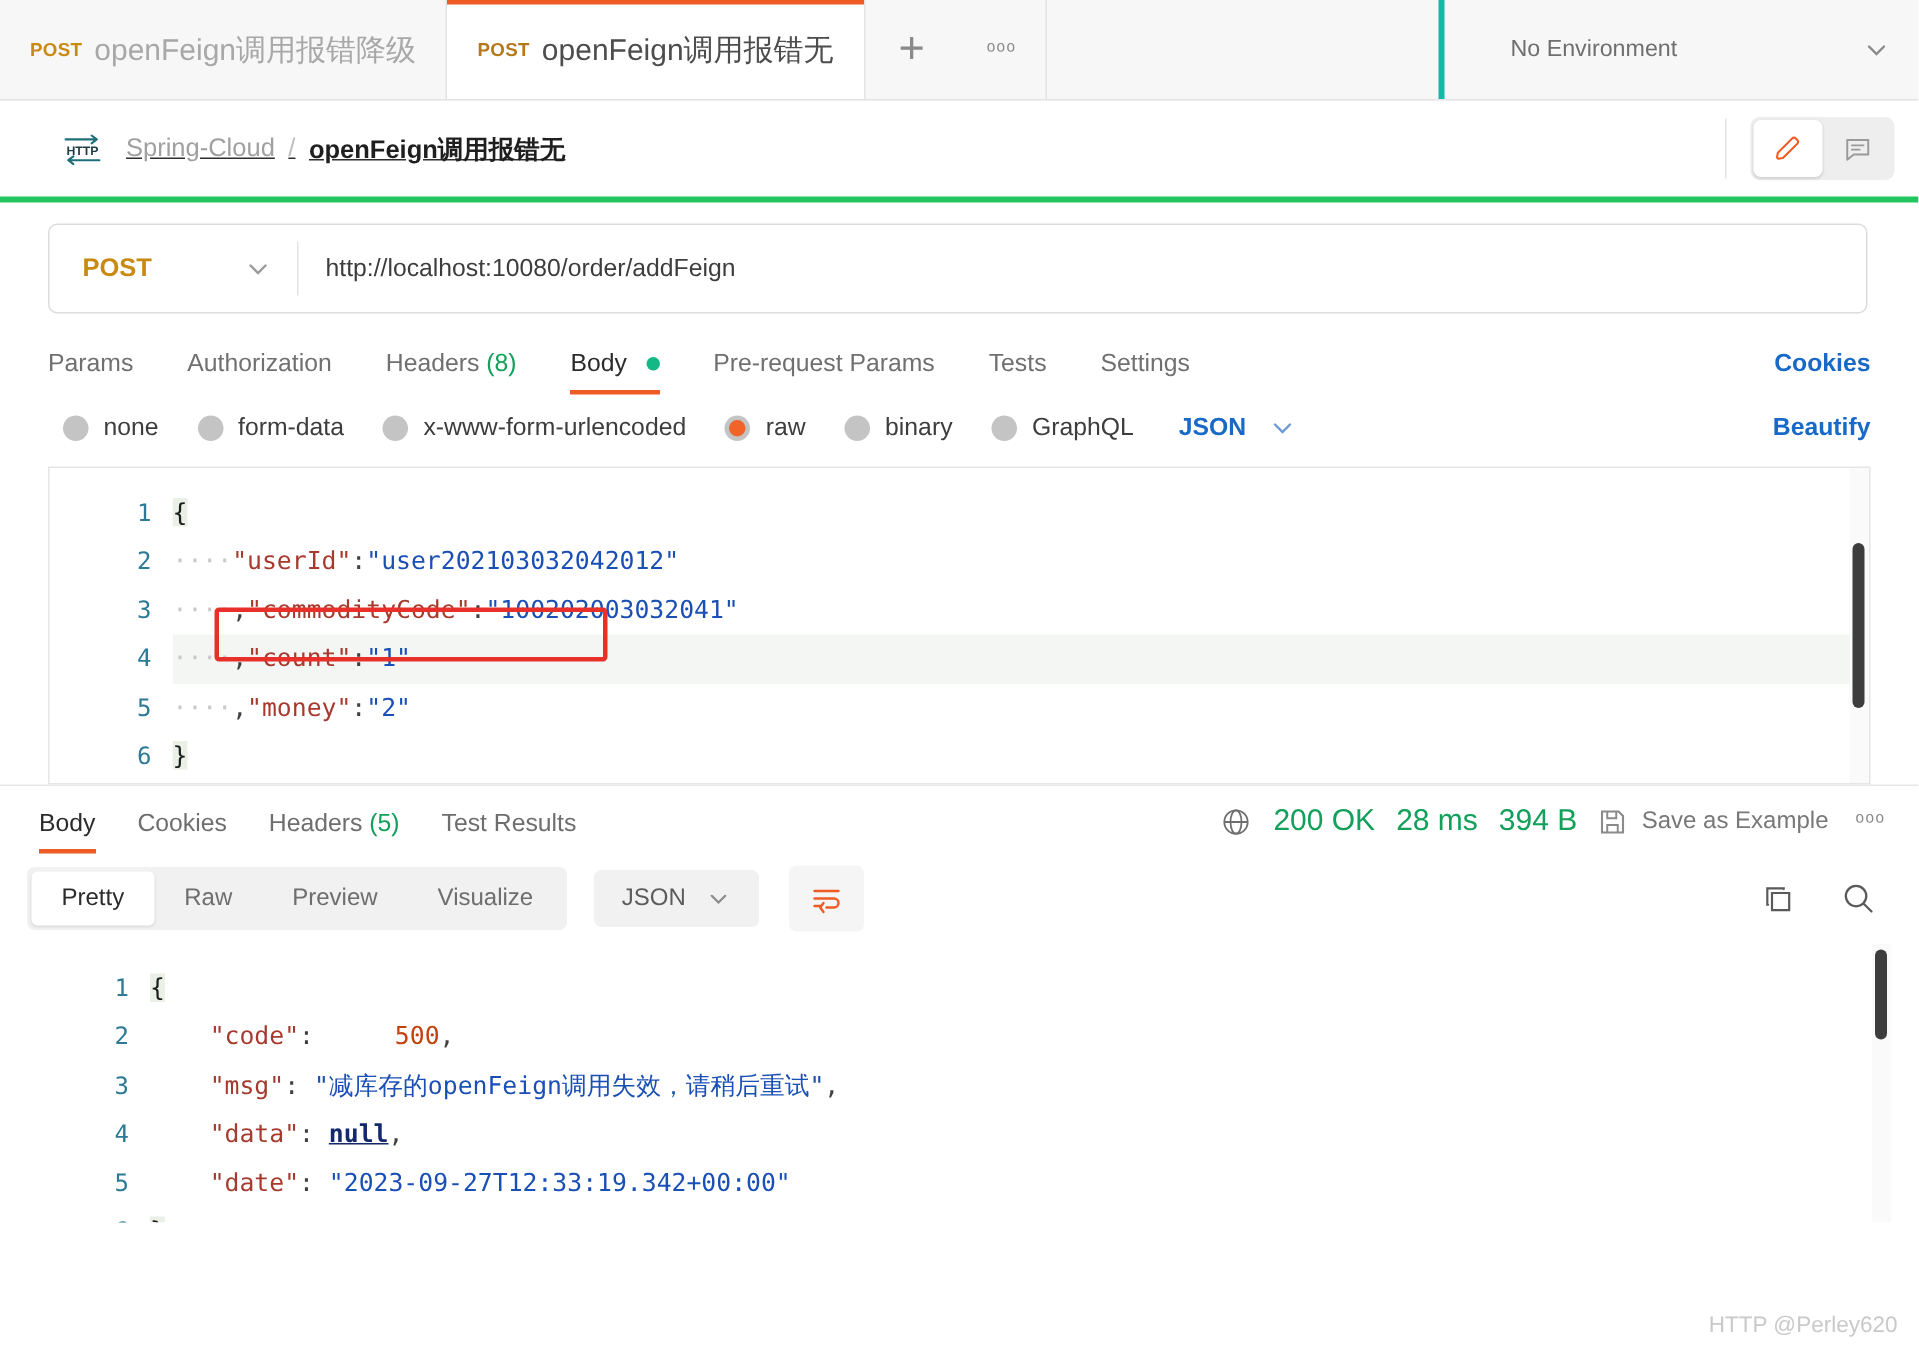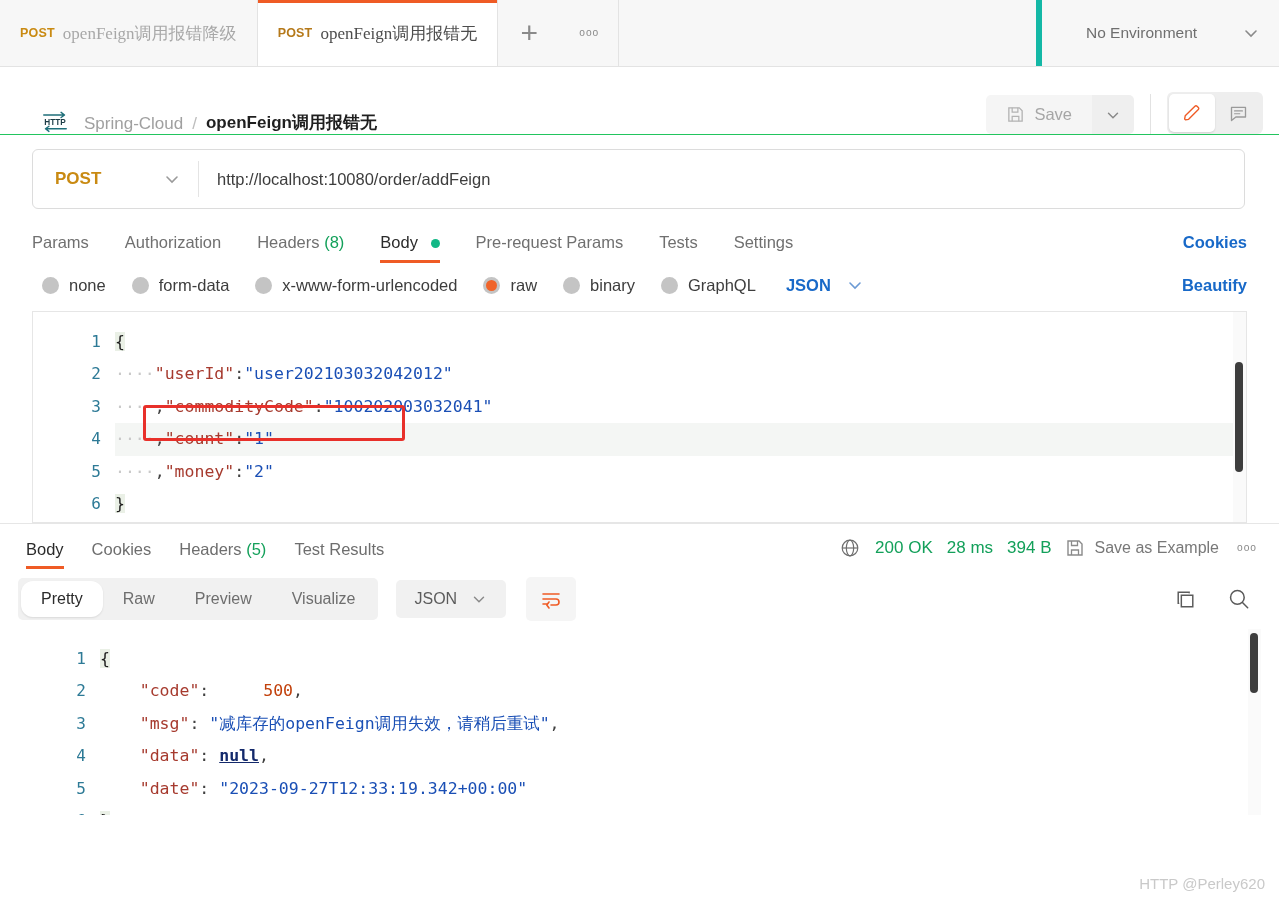--- a/index.html
+++ b/index.html
@@ -14,33 +14,33 @@
 
   
   .tabstrip { display:flex; align-items:stretch; height:67px; background:#f7f7f7; border-bottom:1px solid #e3e3e3; }
   .tab { position:relative; display:flex; align-items:center; padding:0 20px; min-width:120px;
          border-right:1px solid #e3e3e3; background:#f7f7f7; cursor:pointer; }
   .tab.inactive { color:#9b9b9b; }
   .tab.active { background:#ffffff; }
   .tab.active:before { content:""; position:absolute; left:0; right:0; top:0; height:3px; background:#ef5b25; }
   .tab .verb { font-size:12.5px; font-weight:bold; color:#c98a12; margin-right:8px; letter-spacing:.2px; }
   .tab.active .verb { color:#b5791a; }
-  .tab .tname { font-size:17px; color:#4d4d4d;font-family:Liberation Serif, serif; }
+  .tab .tname { font-size:20px; color:#4d4d4d; }
   .tab.inactive .tname { color:#a8a8a8; }
   .tab-plus { display:flex; align-items:center; justify-content:center; width:62px; font-size:30px;
               color:#8a8a8a; font-weight:300; cursor:pointer; }
   .tab-dots { display:flex; align-items:center; justify-content:center; width:58px; font-size:15px;
               color:#8a8a8a; letter-spacing:1px; cursor:pointer; }
   .tabstrip-fill { flex:1; border-left:1px solid #e3e3e3; }
-  .envsel { width:243px; display:flex; align-items:center; justify-content:space-between;
-            padding:0 18px 0 44px; border-left:6px solid #14b8a6; cursor:pointer; }
+  .envsel { width:320px; display:flex; align-items:center; justify-content:space-between;
+            padding:0 18px 0 44px; border-left:4px solid #14b8a6; cursor:pointer; }
   .envsel span.txt { font-size:15.5px; color:#6f6f6f; }
 
   
-  .crumbrow { display:flex; align-items:flex-end; height:68px; padding:0 16px 0 40px; border-bottom:1px solid #22c55e;}
+  .crumbrow { display:flex; align-items:center; height:68px; padding:0 16px 0 40px; border-bottom:4px solid #22c55e;text-decoration:underline;}
   .httpicon { width:30px; height:26px; margin-right:14px; flex:0 0 auto; }
   .crumb-col { font-size:17px; color:#a0a0a0; }
   .crumb-sep { font-size:17px; color:#bdbdbd; margin:0 9px; }
   .crumb-name { font-size:17px; color:#1f1f1f; font-weight:bold; }
   .crumb-spacer { flex:1; }
   .save-grp { display:flex; align-items:stretch; border-radius:5px; overflow:hidden; }
   .save-btn { display:flex; align-items:center; gap:9px; background:#f5f5f5; color:#a6a6a6;
               padding:10px 20px; font-size:16.5px; cursor:default; }
   .save-caret { display:flex; align-items:center; justify-content:center; width:42px;
                 background:#efefef; color:#8c8c8c; cursor:pointer; }
@@ -109,28 +109,28 @@
   .annot { position:absolute; color:#ef3b36; font-size:23px; line-height:37px; font-weight:500;
            font-family:"DejaVu Sans",sans-serif; white-space:pre-line; }
 
   
   .respbar { display:flex; align-items:flex-end; padding:0 18px 0 16px; height:46px; border-top:1px solid #e6e6e6; }
   .rsptab { position:relative; font-size:16.5px; color:#6e6e6e; padding:0 0 10px 0; margin:0 18px 0 10px; cursor:pointer; }
   .rsptab.active { color:#2b2b2b; }
   .rsptab.active:after { content:""; position:absolute; left:0; right:0; bottom:0; height:3px; background:#ef5b25; }
   .resp-spacer { flex:1; }
   .statgrp { display:flex; align-items:center; gap:14px; padding-bottom:10px; }
-  .stat { font-size:17px; color:#13a05a; }
+  .stat { font-size:20px; color:#13a05a; }
   .saveex { display:flex; align-items:center; gap:9px; font-size:16px; color:#787878; cursor:pointer; }
   .rdots { font-size:15px; color:#8a8a8a; letter-spacing:1px; cursor:pointer; padding:0 4px; }
 
   .resptools { display:flex; align-items:center; padding:8px 18px 8px 18px; gap:10px; }
   .pillgrp { display:flex; align-items:center; background:#f1f1f1; border-radius:5px; padding:3px; }
   .pill { padding:9px 20px; font-size:16px; color:#6e6e6e; border-radius:4px; cursor:pointer; }
-  .pill.active { background:#ffffff; color:#2b2b2b; box-shadow:0 1px 2px rgba(0,0,0,.1);border-radius:12px; }
+  .pill.active { background:#ffffff; color:#2b2b2b; box-shadow:0 1px 2px rgba(0,0,0,.1); }
   .jsonsel { display:flex; align-items:center; gap:13px; background:#f1f1f1; border-radius:5px;
              padding:10px 18px; margin-left:8px; cursor:pointer; }
   .jsonsel .jtxt { font-size:16px; color:#5c5c5c; }
   .wrapbtn { width:50px; height:44px; display:flex; align-items:center; justify-content:center;
              background:#f5f5f5; border-radius:5px; margin-left:10px; cursor:pointer; }
   .tools-spacer { flex:1; }
   .rticon { width:44px; height:42px; display:flex; align-items:center; justify-content:center; cursor:pointer; }
 
   .ed-resp { height:186px; margin:0 18px 0 18px; border:none; }
   .ed-resp .gutter div { color:#2d7a96; }
@@ -163,34 +163,20 @@
   <svg class="httpicon" viewBox="0 0 34 30">
     <path d="M4 8 H28 M24 5 L28 8 L24 11" fill="none" stroke="#1f6f7a" stroke-width="1.6" stroke-linecap="round" stroke-linejoin="round"></path>
     <path d="M30 24 H6 M10 21 L6 24 L10 27" fill="none" stroke="#1f6f7a" stroke-width="1.6" stroke-linecap="round" stroke-linejoin="round"></path>
     <text x="17" y="20" font-size="9.5" font-weight="bold" text-anchor="middle" fill="#1d3c46" font-family="Liberation Sans, sans-serif">HTTP</text>
   </svg>
   <span class="crumb-col">Spring-Cloud</span>
   <span class="crumb-sep">/</span>
   <span class="crumb-name">openFeign调用报错无</span>
   <div class="crumb-spacer"></div>
 
-  <div class="save-grp">
-    <div class="save-btn">
-      <svg width="19" height="19" viewBox="0 0 20 20">
-        <path d="M3 3h11l3 3v11H3z" fill="none" stroke="#b3b3b3" stroke-width="1.4"></path>
-        <path d="M6.5 3v4.5h6V3M6.5 17v-5h7v5" fill="none" stroke="#b3b3b3" stroke-width="1.3"></path>
-      </svg>
-      <span>Save</span>
-    </div>
-    <div class="save-caret">
-      <svg width="18" height="18" viewBox="0 0 20 20">
-        <path d="M5 8l5 5 5-5" fill="none" stroke="#8a8a8a" stroke-width="1.6" stroke-linecap="round"></path>
-      </svg>
-    </div>
-  </div>
 
   <div class="vsep"></div>
 
   <div class="iconpair">
     <div class="ipbtn sel">
       <svg width="22" height="22" viewBox="0 0 24 24">
         <path d="M4 18.5l.6-3.4L15.2 4.6a1.6 1.6 0 0 1 2.3 0l1.4 1.4a1.6 1.6 0 0 1 0 2.3L8.3 18.9l-3.4.6z" fill="none" stroke="#ef5b25" stroke-width="1.5" stroke-linejoin="round"></path>
       </svg>
     </div>
     <div class="ipbtn">

